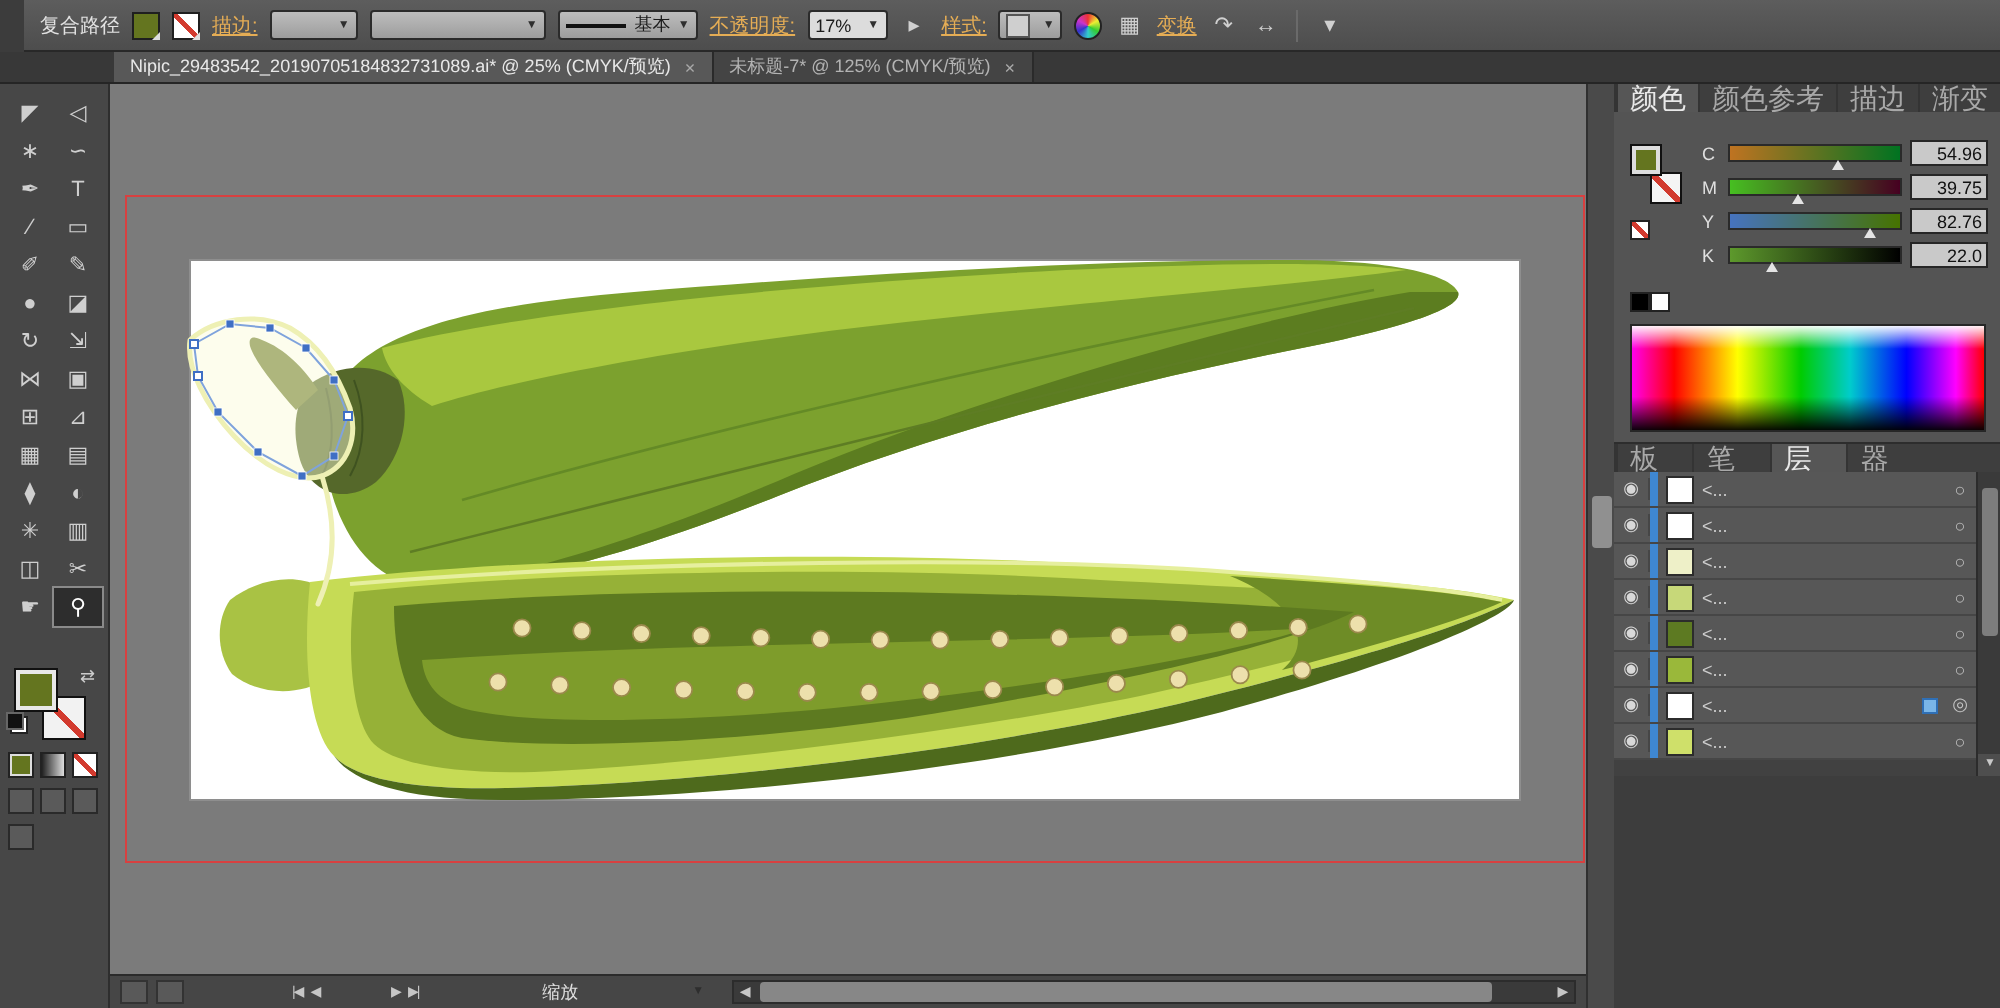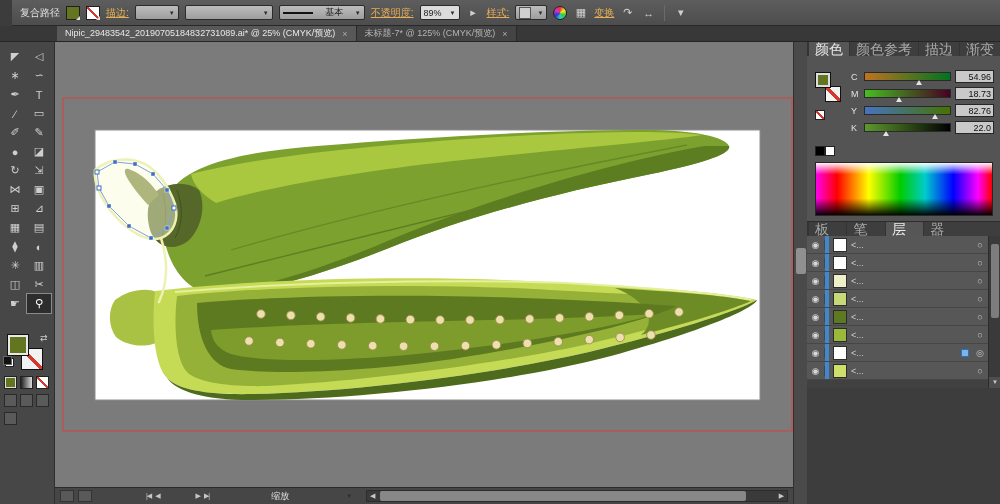--- a/index.html
+++ b/index.html
@@ -11,21 +11,21 @@
   .topbar{position:absolute;left:0;top:0;width:1000px;height:26px;
           background:linear-gradient(#5d5d5d,#4d4d4d);border-bottom:1px solid #282828;
           display:flex;align-items:center;gap:6px;padding:0 8px;white-space:nowrap;margin-left:12px;}
   .tb-label{color:#e2e2e2;}
   .tb-link{color:#e5ad55;text-decoration:underline;cursor:pointer;}
   .field{display:inline-flex;align-items:center;justify-content:space-between;height:15px;
          background:linear-gradient(#bdbdbd,#9d9d9d);border:1px solid #2b2b2b;border-radius:2px;
          color:#1b1b1b;padding:0 3px;font-size:9px;}
   .field.light{background:#dcdcdc;}
   .arrow{font-size:6px;color:#2e2e2e;margin-left:3px;}
-  .w44{width:44px}.w88{width:88px}.w70{width:86px}.w40{width:40px}.w32{width:32px}
+  .w44{width:44px}.w88{width:88px}.w70{width:70px}.w40{width:40px}.w32{width:32px}
   .bline{display:inline-block;width:30px;height:2px;background:#111;margin-right:4px;}
   .swatch-mini{width:14px;height:14px;border:1px solid #1f1f1f;display:inline-block;position:relative;background:#fff;}
   .swatch-mini .dd{position:absolute;right:-1px;bottom:-1px;border-left:4px solid transparent;border-bottom:4px solid #ddd;}
   .slashed{background:linear-gradient(45deg,transparent 43%,#d23a2e 43%,#d23a2e 57%,transparent 57%),#fff;}
   .tb-icon{width:15px;height:15px;display:inline-flex;align-items:center;justify-content:center;color:#d0d0d0;font-size:11px;}
   .recolor{width:14px;height:14px;border-radius:50%;border:1px solid #222;
            background:conic-gradient(#e33,#ee3,#3c3,#3cc,#33c,#c3c,#e33);}
   .vsep{width:1px;height:16px;background:#6a6a6a;margin:0 2px;}
   .style-swatch{width:12px;height:12px;background:#cfcfcf;border:1px solid #555;}
 
@@ -151,21 +151,21 @@
         <span></span>
         <span class="arrow">▼</span>
       </span>
     <span class="field w70">
         <span class="bline"></span>
         <span>基本</span>
         <span class="arrow">▼</span>
       </span>
     <span class="tb-link">不透明度:</span>
     <span class="field light w40">
-        <span>89%</span>
+        <span>17%</span>
         <span class="arrow">▼</span>
       </span>
     <span class="tb-icon">▸</span>
     <span class="tb-link">样式:</span>
     <span class="field w32">
         <span class="style-swatch"></span>
         <span class="arrow">▼</span>
       </span>
     <span class="recolor"></span>
     <span class="tb-icon">▦</span>
@@ -344,21 +344,21 @@
             <div class="cs-bar chC">
               <div class="cs-thumb" style="left: calc(63.61% - 3px);"></div>
             </div>
             <div class="cs-val">54.96</div>
           </div>
           <div class="cs-row">
             <span class="cs-ch">M</span>
             <div class="cs-bar chM">
               <div class="cs-thumb" style="left: calc(39.75% - 3px);"></div>
             </div>
-            <div class="cs-val">18.73</div>
+            <div class="cs-val">39.75</div>
           </div>
           <div class="cs-row">
             <span class="cs-ch">Y</span>
             <div class="cs-bar chY">
               <div class="cs-thumb" style="left: calc(82.76% - 3px);"></div>
             </div>
             <div class="cs-val">82.76</div>
           </div>
           <div class="cs-row">
             <span class="cs-ch">K</span>

